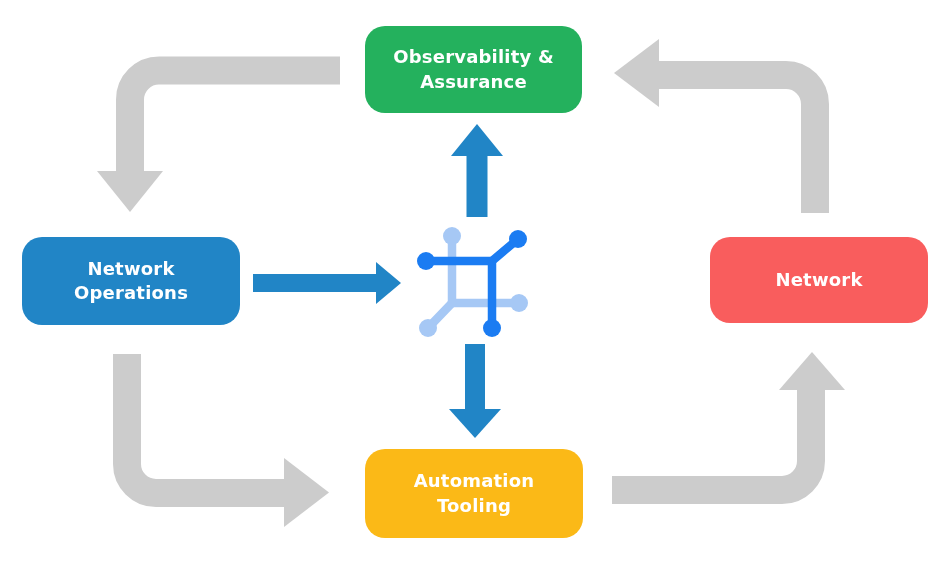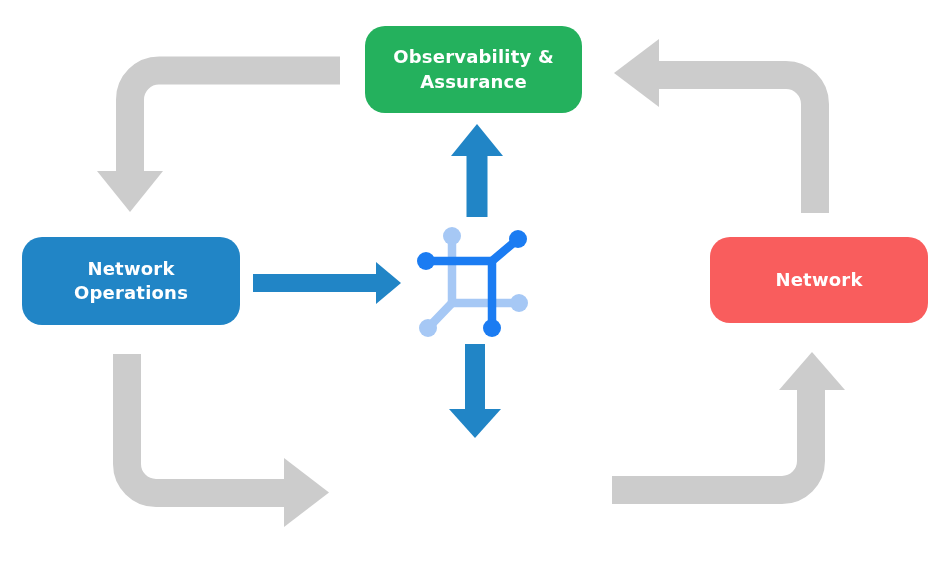--- a/index.html
+++ b/index.html
@@ -121,14 +121,18 @@
 
   <div class="node node-left" style="background-color: rgb(33, 133, 198);">
     <span>Network</span>
     <span>Operations</span>
   </div>
 
   <div class="node node-right" style="background-color: rgb(249, 93, 93);">
     <span>Network</span>
   </div>
 
+  <div class="node node-bottom" style="background-color: rgb(251, 185, 23);">
+    <span>Automation</span>
+    <span>Tooling</span>
+  </div>
 
 </div>
 
 </body></html>

